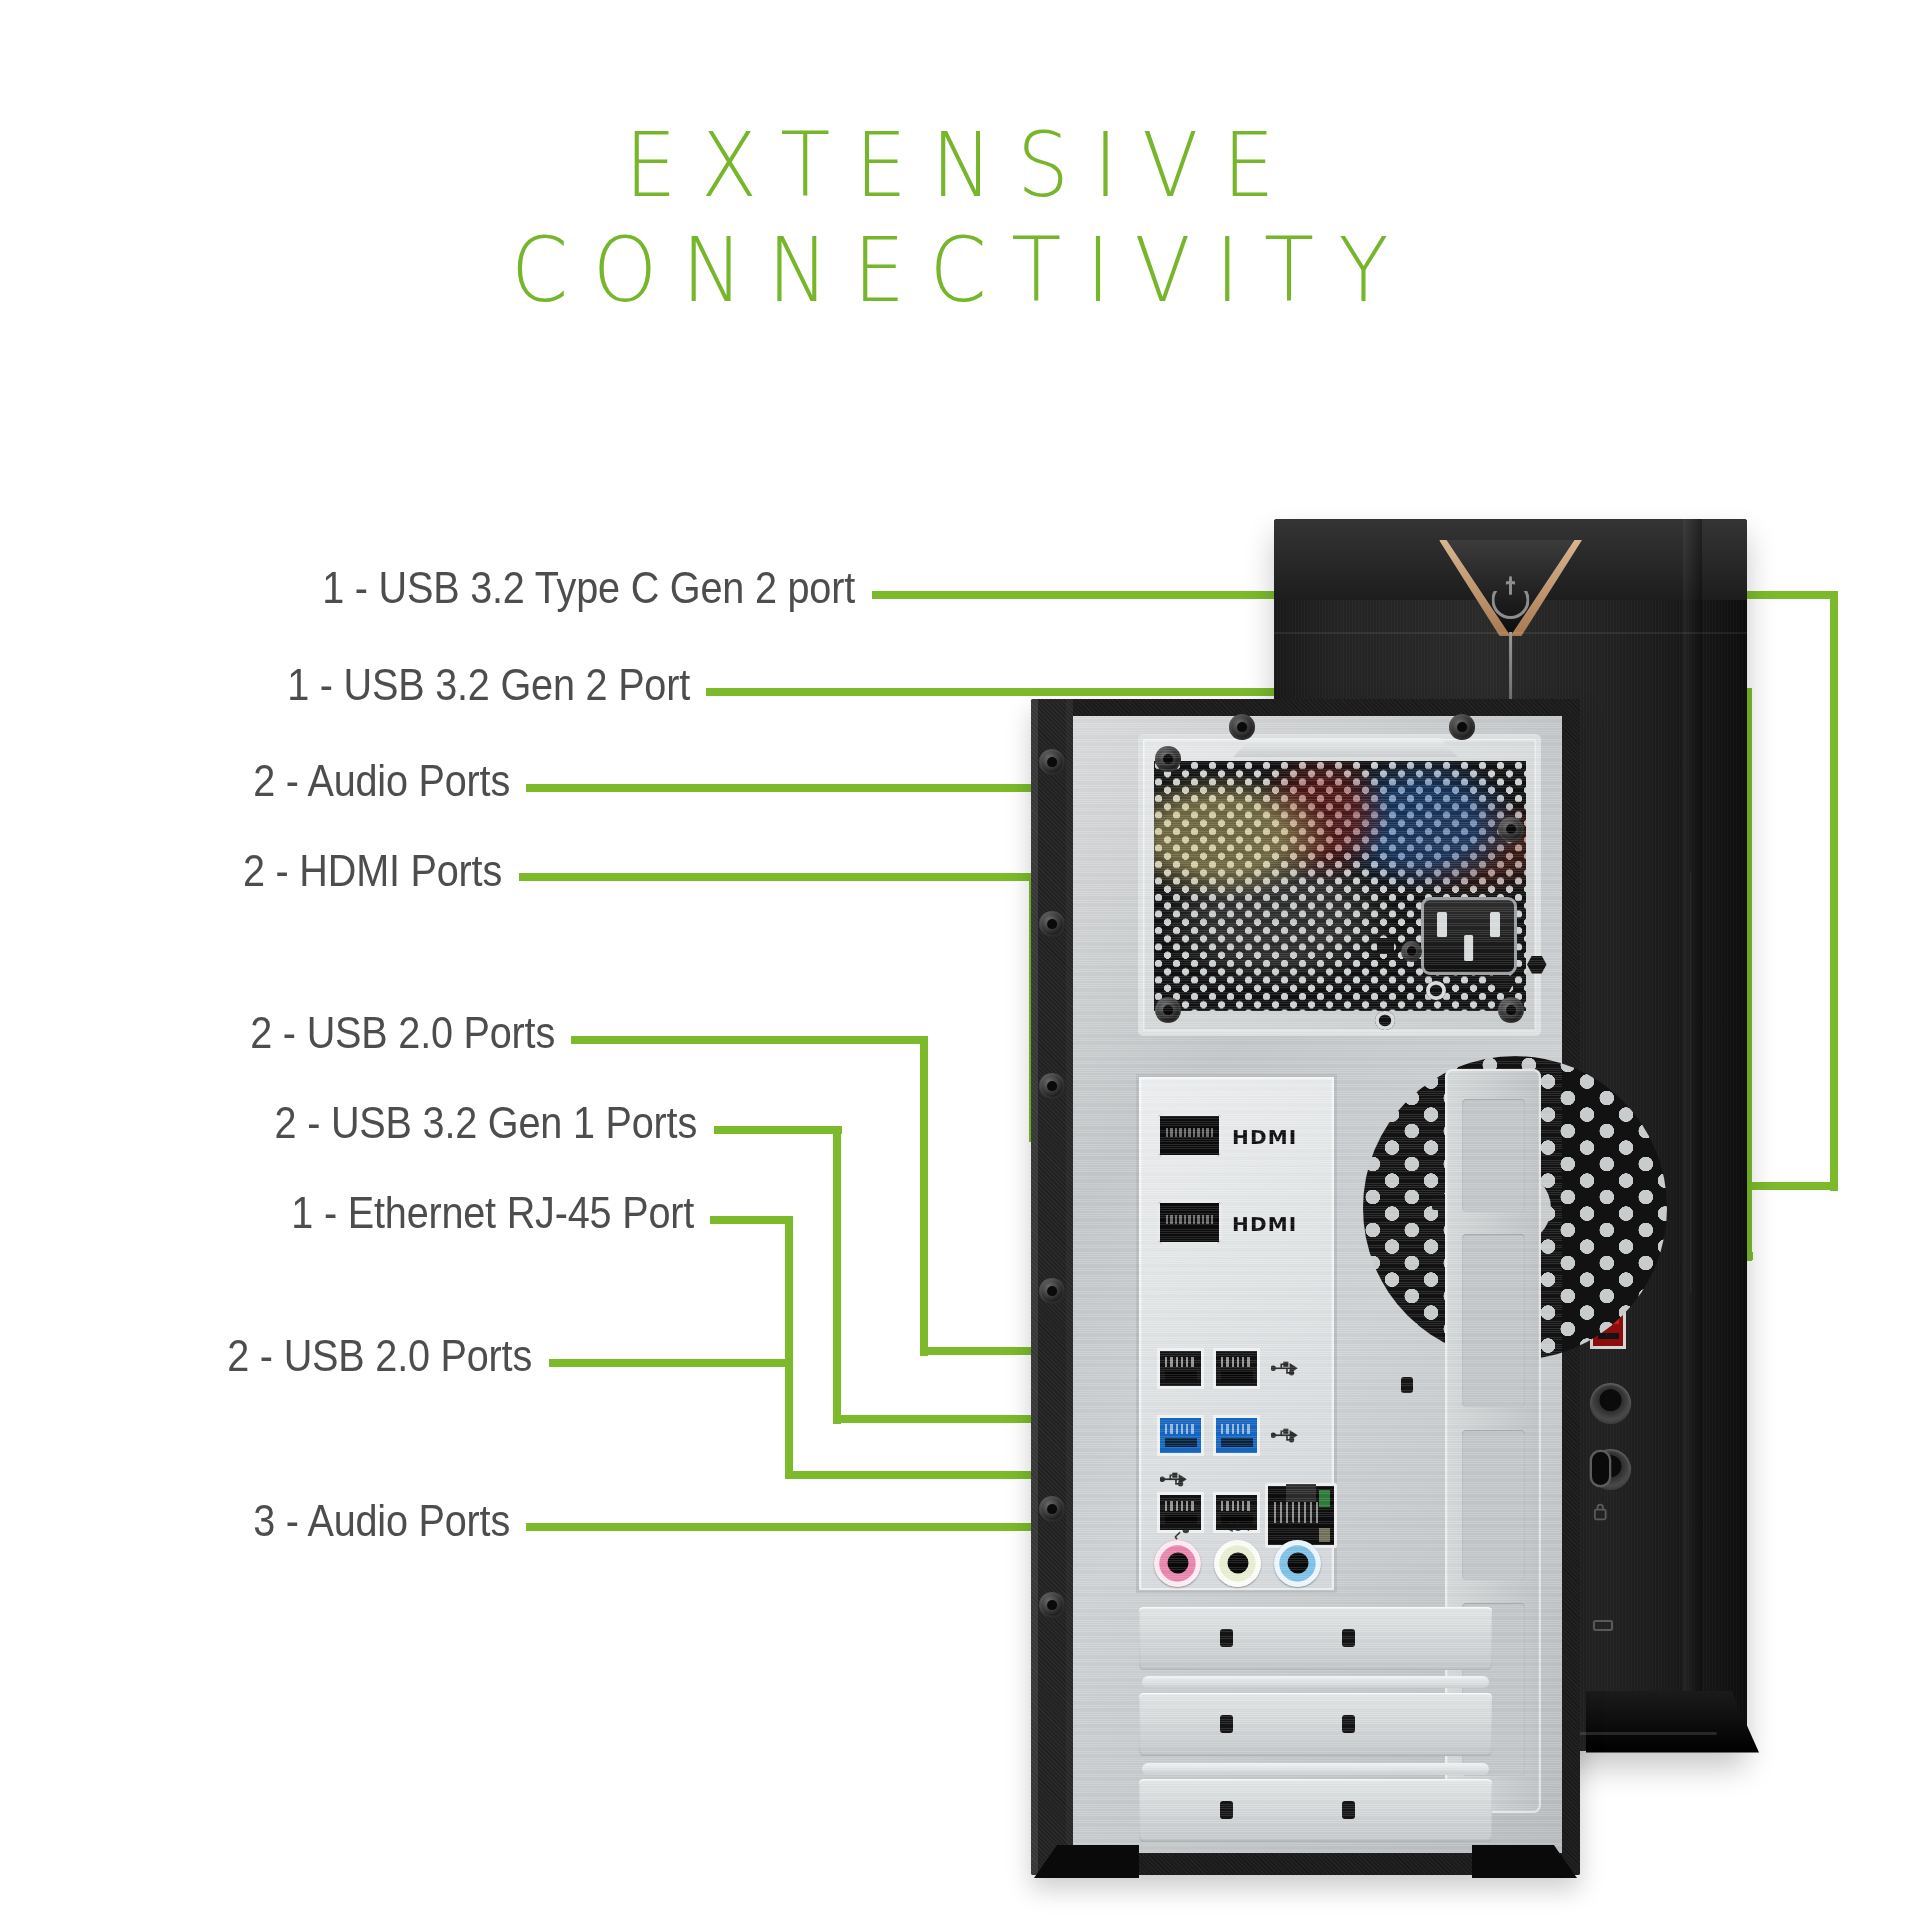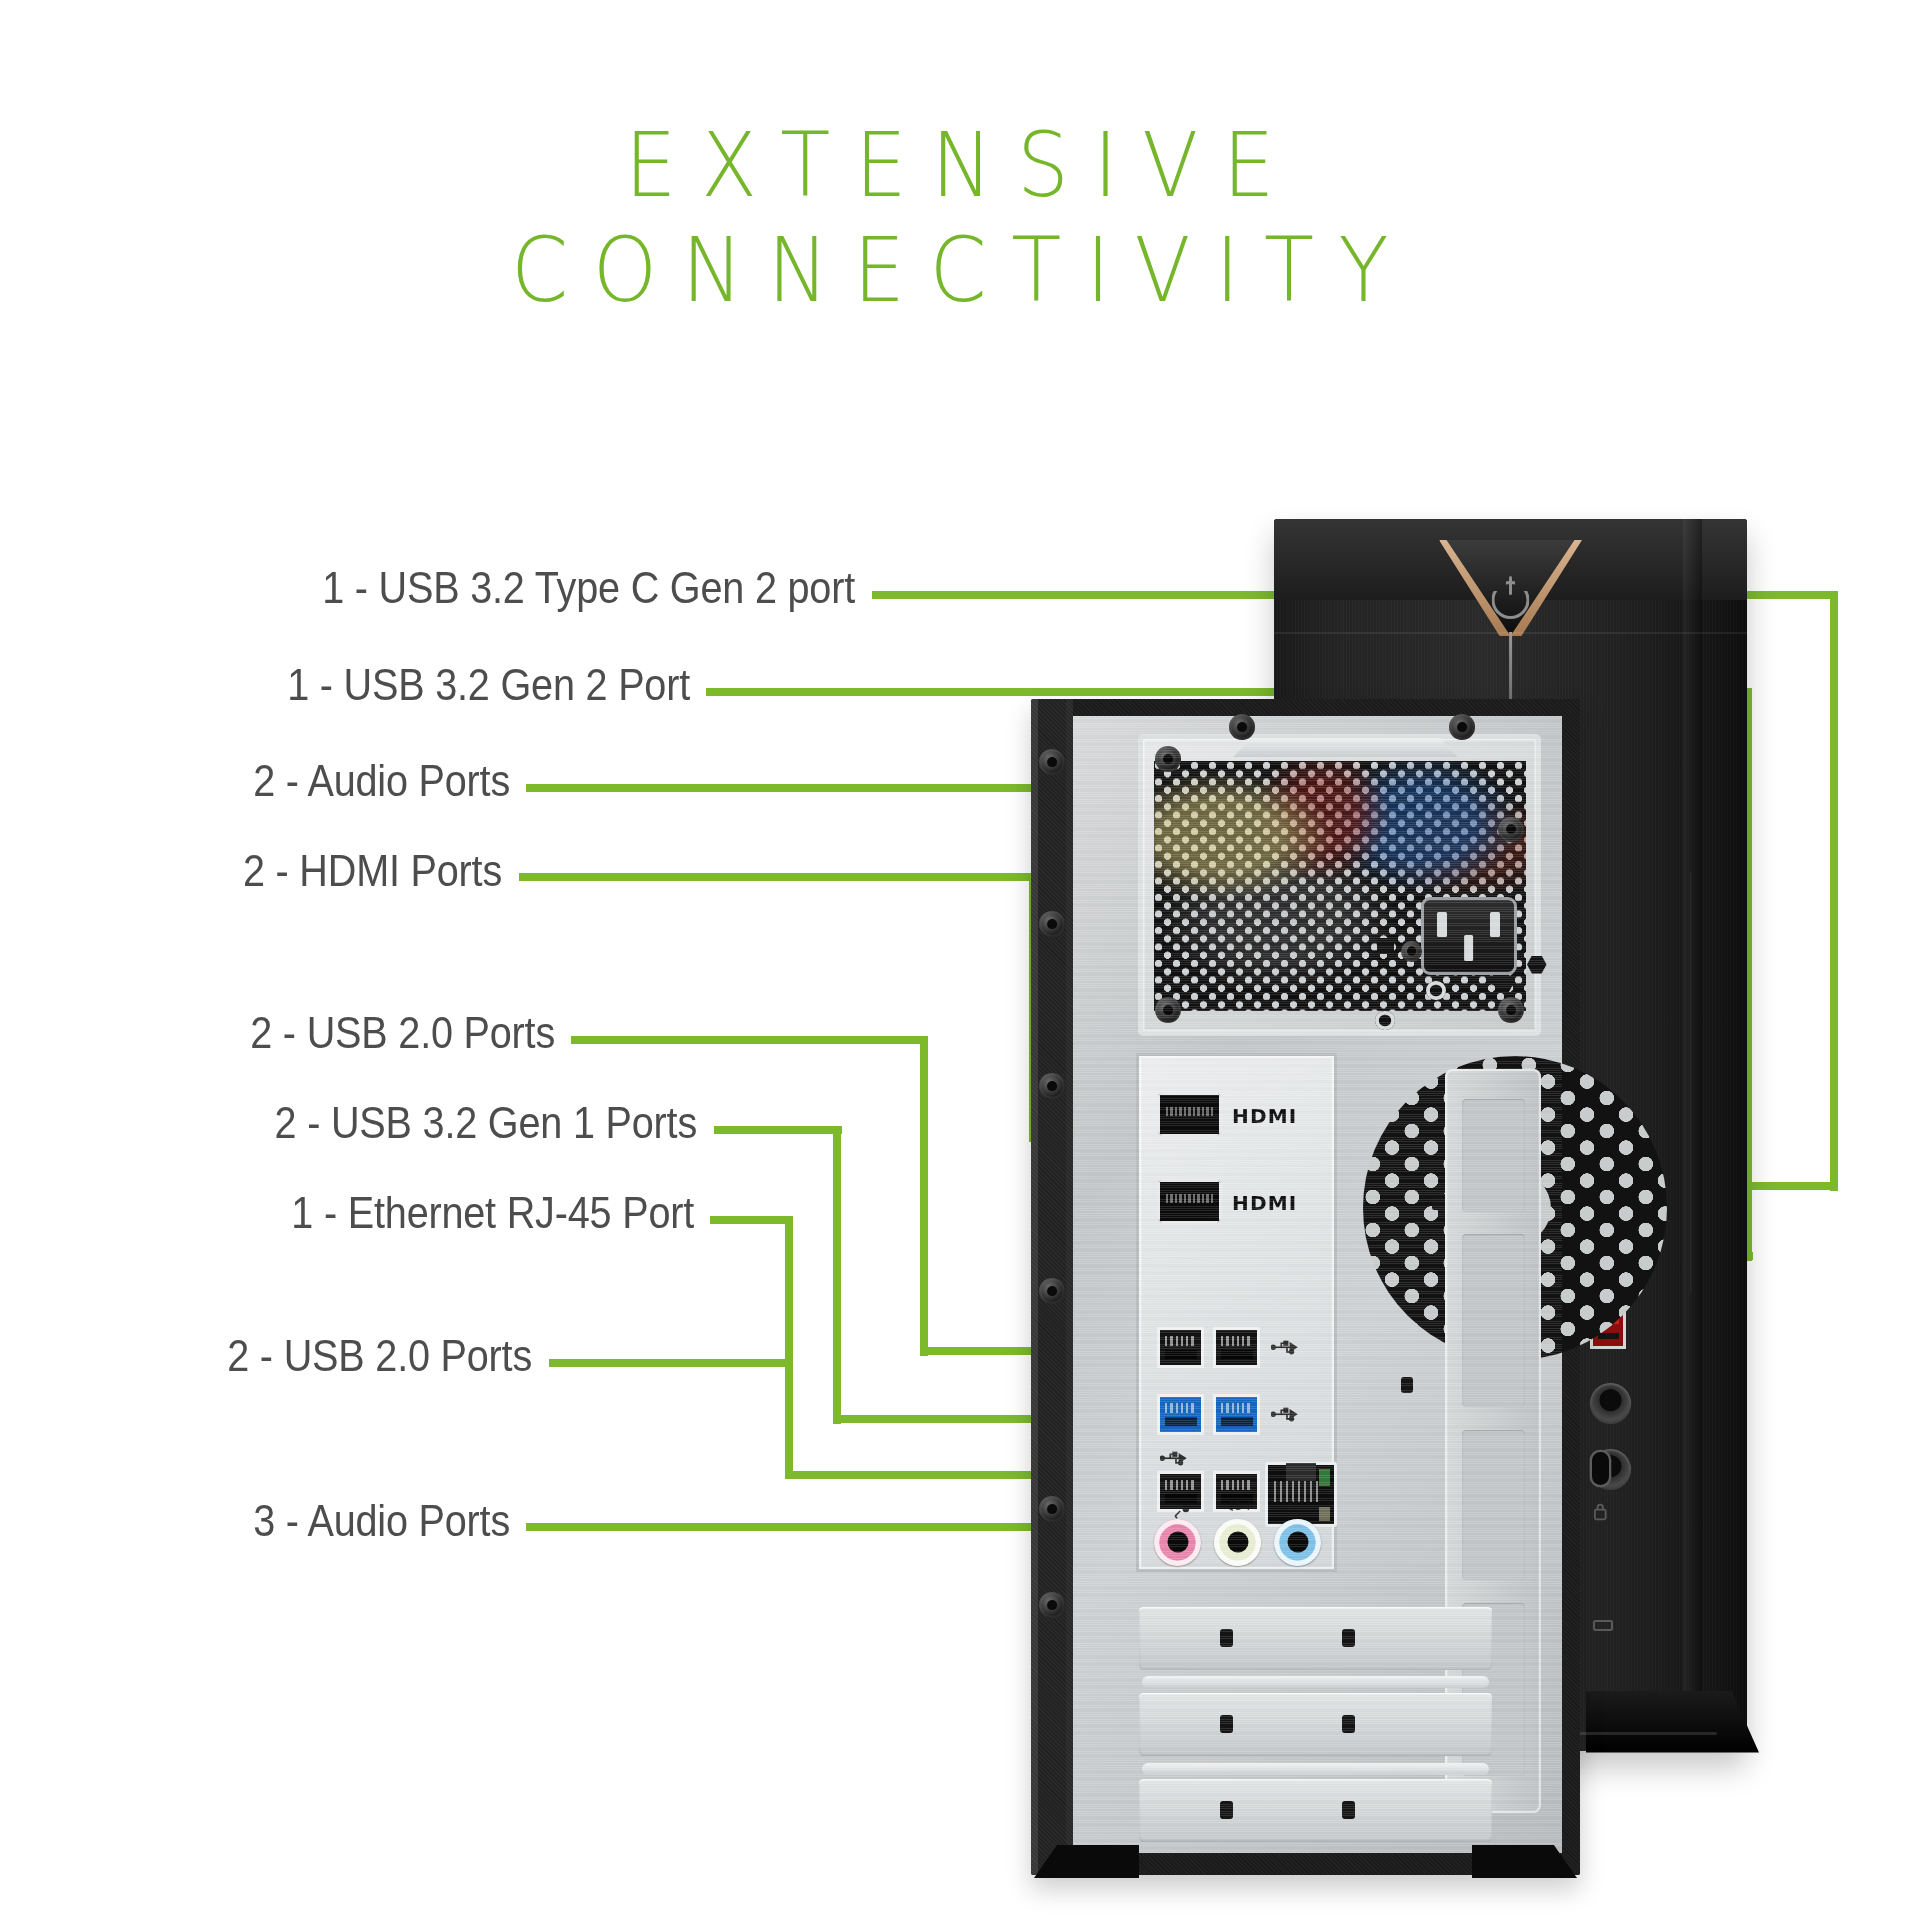--- a/index.html
+++ b/index.html
@@ -135,21 +135,21 @@
       background:linear-gradient(180deg,#eef0f1,#c9cdcf);
       clip-path:polygon(8% 0,92% 0,100% 100%,0 100%);}
   .iec{position:absolute;right:19.5px;bottom:56px;width:96px;height:78px;
       background:linear-gradient(180deg,#2e2e2e,#101010);border-radius:9px;
       border:3.8px solid #9da1a3;box-sizing:border-box;}
   .iec .p{position:absolute;width:9.8px;height:25.6px;background:#d9dcdd;border-radius:1.5px;}
   .iec .p1{left:13.5px;top:12px;} .iec .p2{right:13.5px;top:12px;}
   .iec .p3{left:50%;transform:translateX(-50%);bottom:10.5px;}
 
   
-  .ioshield{position:absolute;left:63px;top:337px;width:201px;height:519px;
+  .ioshield{position:absolute;left:63px;top:358px;width:201px;height:519px;
       background:linear-gradient(150deg,#eceeef,#d3d7d9);
       border:3.8px solid #b9bdbf;box-sizing:border-box;
       box-shadow:inset 0 0 0 2.3px rgba(255,255,255,.6);}
   .hdmi{position:absolute;left:18px;width:65px;height:45px;
       background:#0b0b0b;border:3.8px solid #e9ebec;box-sizing:border-box;
       border-radius:3px;
       clip-path:polygon(0 12%,8% 0,92% 0,100% 12%,100% 88%,92% 100%,8% 100%,0 88%);}
   .hdmi i{position:absolute;left:6px;right:6px;top:12px;height:9.8px;
       background:repeating-linear-gradient(90deg,#6d6d6d 0 2.3px,#0b0b0b 2.3px 4.5px);}
   .hdmi1{top:36px;} .hdmi2{top:123px;}

